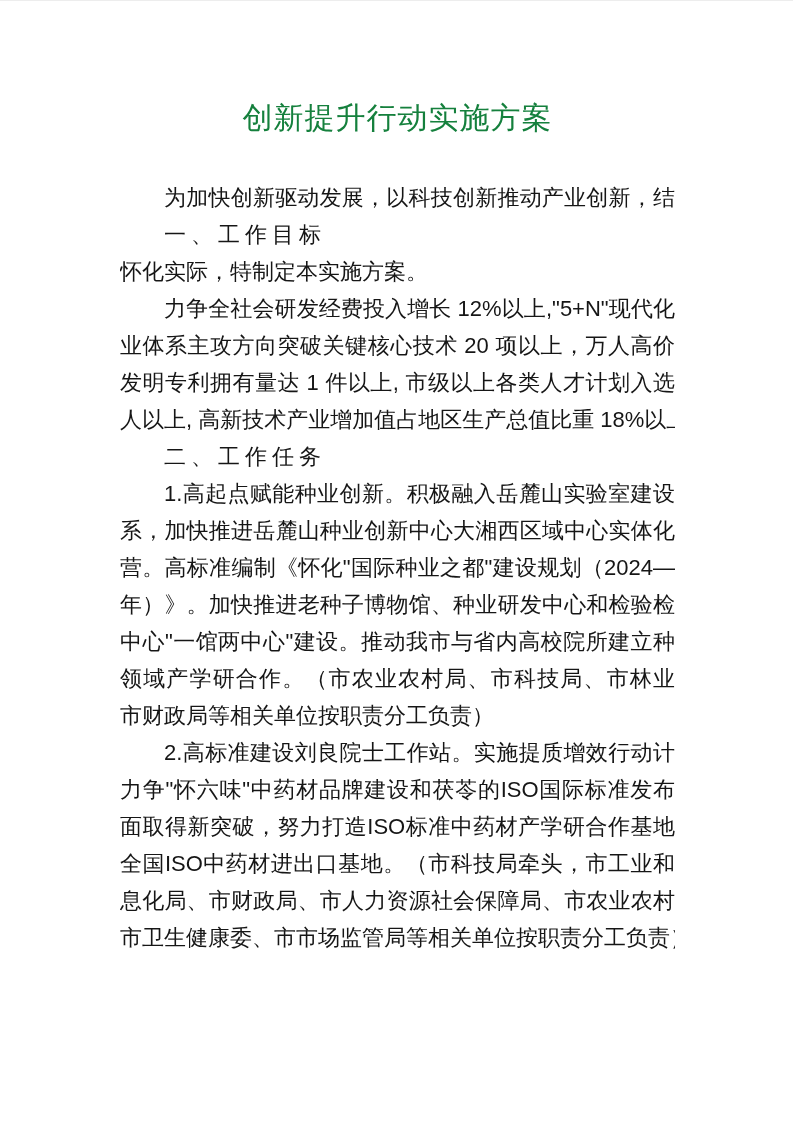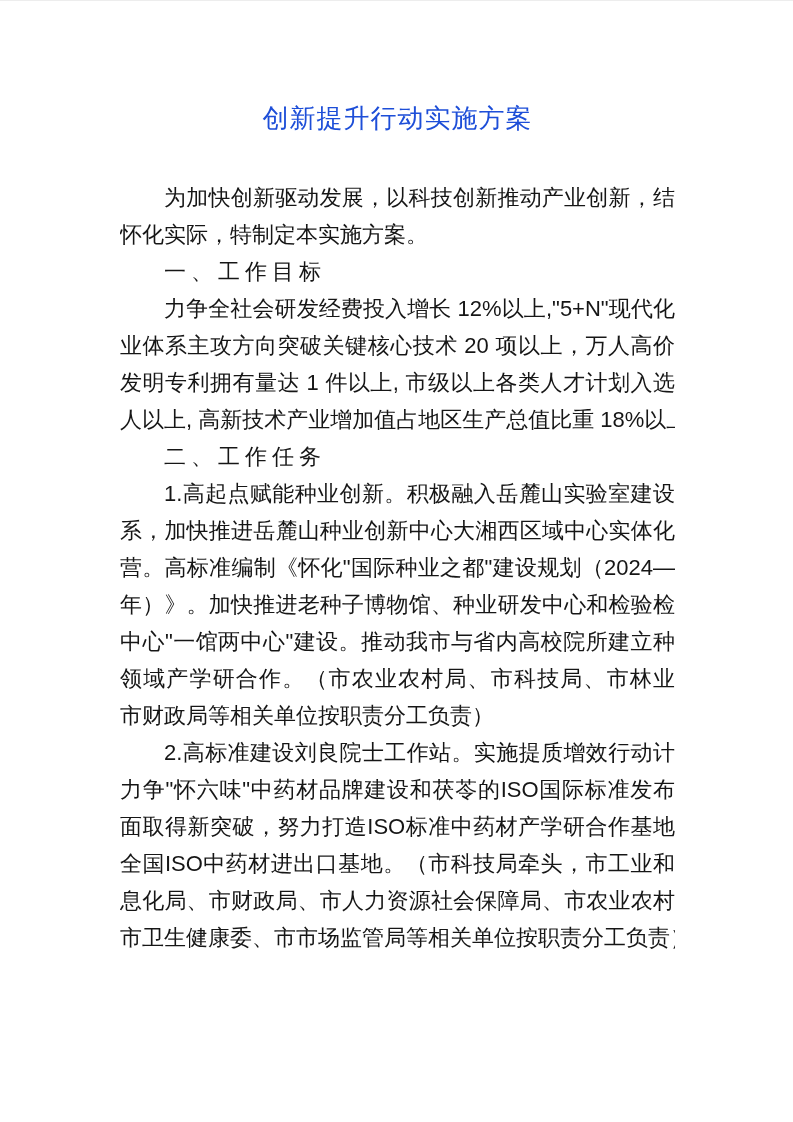--- a/index.html
+++ b/index.html
@@ -16,26 +16,26 @@
     box-sizing: border-box;
     border-top: 1px solid #ededed;
     font-family: "Liberation Sans", "DejaVu Sans", sans-serif;
     color: #161616;
   }
   .doc {
     padding: 95px 118px 0 120px;
   }
   .title {
     margin: 0;
-    font-size: 26px;
+    font-size: 30px;
     font-weight: 500;
     line-height: 44px;
     text-align: center;
     letter-spacing: 1px;
-    color: #1d4ed8;
+    color: #15803d;
   }
   .doc-body {
     margin-top: 39px;
   }
   .line {
     font-size: 22px;
     line-height: 37px;
     height: 37px;
     overflow: hidden;
     white-space: pre;
@@ -55,22 +55,22 @@
   }
 </style>
 </head>
 <body>
 
 <div class="page" style="color: rgb(22, 22, 22); background: rgb(255, 255, 255);">
   <div class="doc">
     <h1 class="title">创新提升行动实施方案</h1>
     <div class="doc-body">
         <div class="line body indent fill">为加快创新驱动发展，以科技创新推动产业创新，结合</div>
+        <div class="line heading1 indent">一、工作目标</div>
         <div class="line body">怀化实际，特制定本实施方案。</div>
-        <div class="line heading1 indent">一、工作目标</div>
         <div class="line body indent fill">力争全社会研发经费投入增长 12%以上,"5+N"现代化产</div>
         <div class="line body fill">业体系主攻方向突破关键核心技术 20 项以上，万人高价值</div>
         <div class="line body fill">发明专利拥有量达 1 件以上, 市级以上各类人才计划入选 10</div>
         <div class="line body">人以上, 高新技术产业增加值占地区生产总值比重 18%以上。</div>
         <div class="line heading1 indent">二、工作任务</div>
         <div class="line body indent fill">1.高起点赋能种业创新。积极融入岳麓山实验室建设体</div>
         <div class="line body fill">系，加快推进岳麓山种业创新中心大湘西区域中心实体化运</div>
         <div class="line body fill">营。高标准编制《怀化"国际种业之都"建设规划（2024—2033</div>
         <div class="line body fill">年）》。加快推进老种子博物馆、种业研发中心和检验检测</div>
         <div class="line body fill">中心"一馆两中心"建设。推动我市与省内高校院所建立种业</div>

